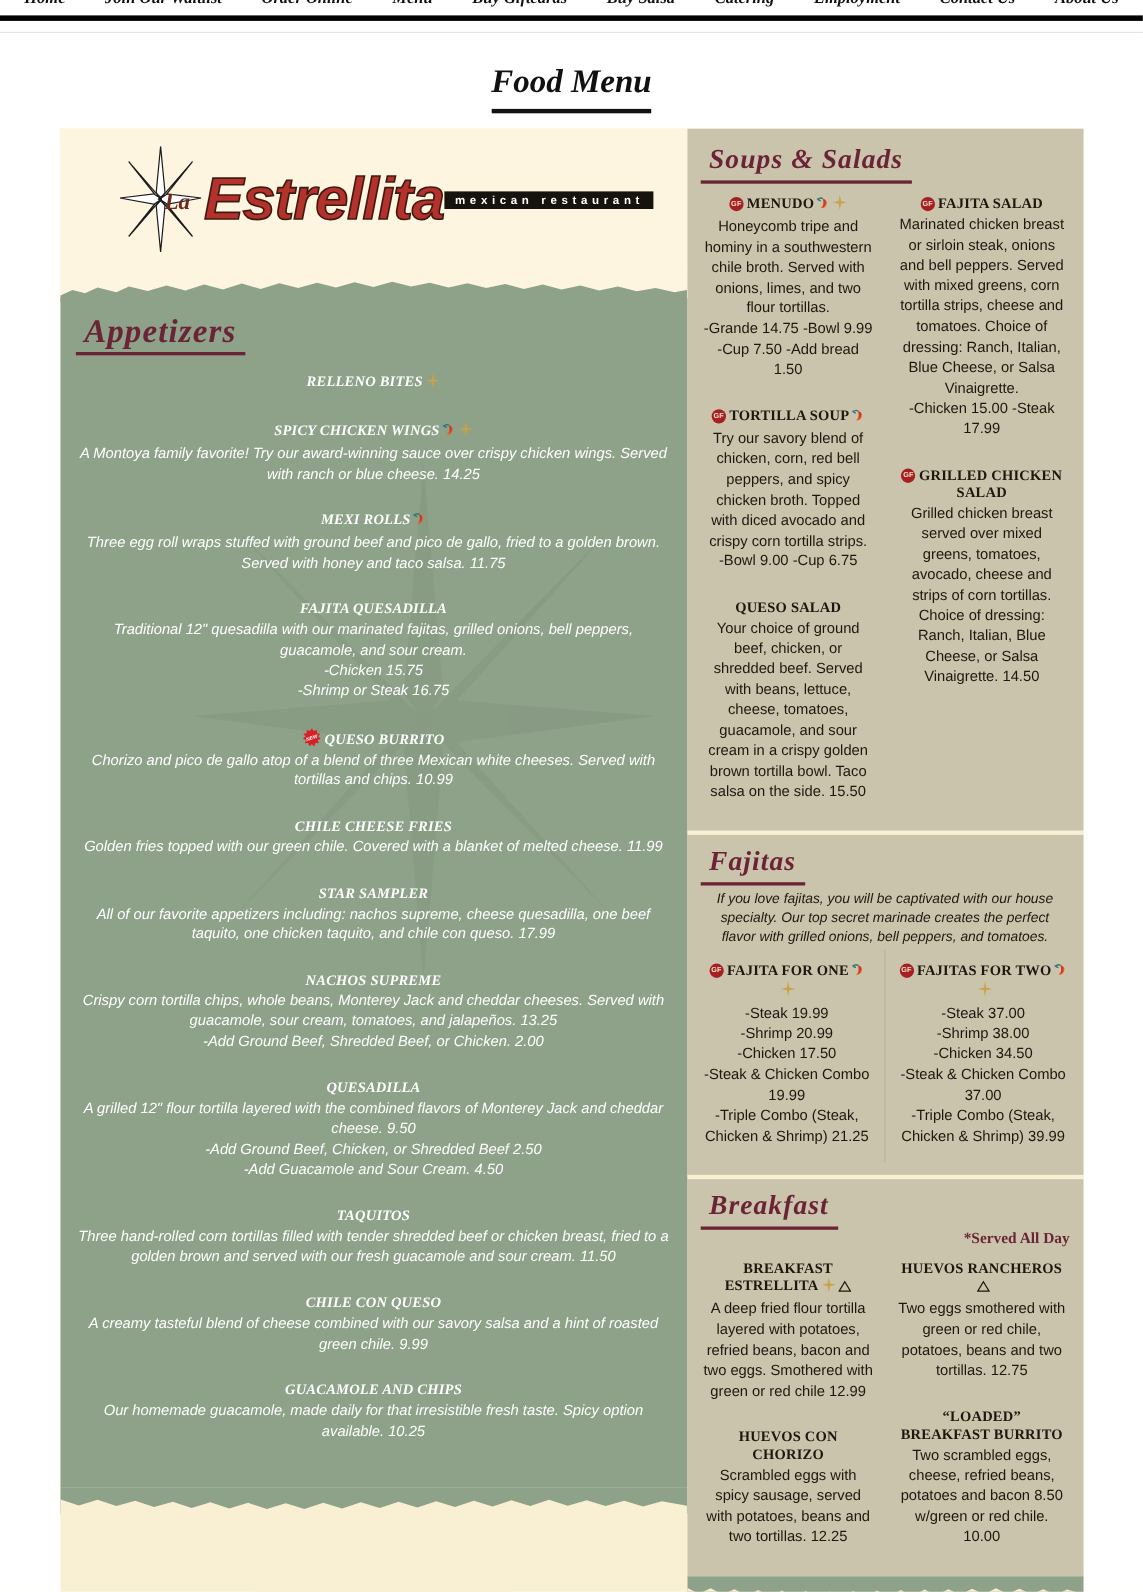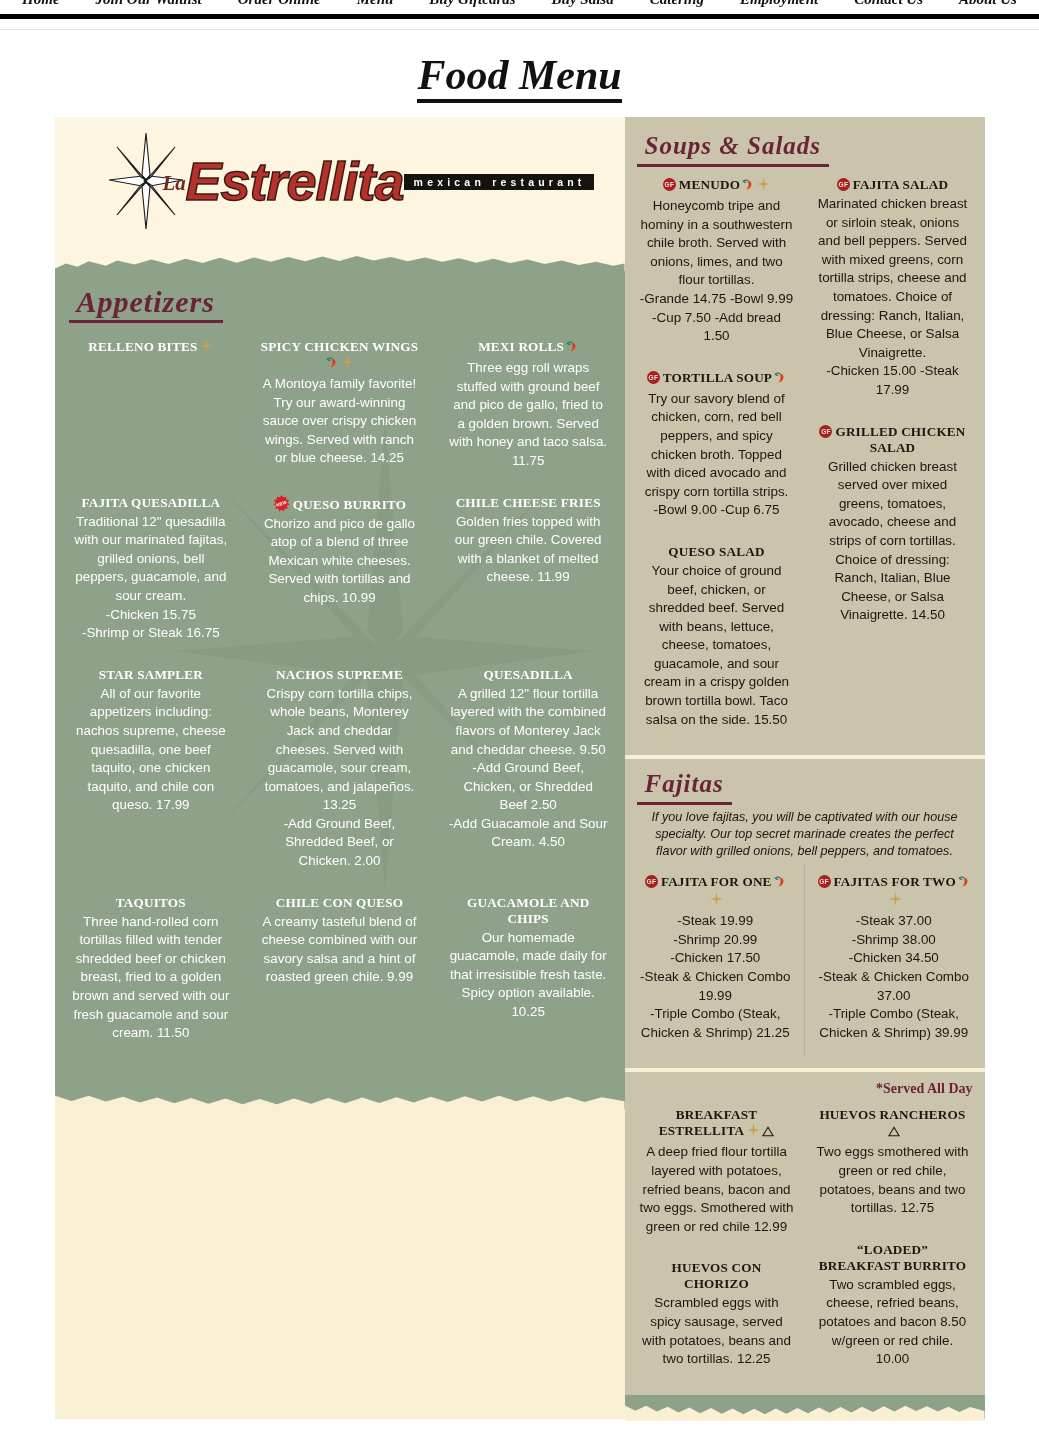--- a/index.html
+++ b/index.html
@@ -35,21 +35,21 @@
   .nav-rule-black { height: 5px; background: #000; width: 100%; }
   .nav-rule-gray  { height: 1px; background: #e3e3e3; width: 100%; margin-top: 10px; }
 
   
   .page-title-wrap { text-align: center; padding-top: 22px; padding-bottom: 14px; }
   .page-title {
     display: inline-block;
     font-family: "Liberation Serif", serif;
     font-style: italic;
     font-weight: bold;
-    font-size: 42px;
+    font-size: 30px;
     letter-spacing: 0px;
     color: #111;
     border-bottom: 4px solid #111;
     padding-bottom: 1px;
     line-height: 46px;
   }
 
   
   .sheet {
     position: relative;
@@ -96,21 +96,20 @@
   }
   .logo-la {
     position: absolute;
     left: 40px; top: 38px;
     font-family: "Liberation Serif", serif;
     font-style: italic;
     font-weight: bold;
     font-size: 21px;
     color: #6f2a20;
     z-index: 3;
-    margin-left: 13px;
   }
 
   
   .green-panel {
     background: #8ea189;
     position: relative;
     padding: 0 14px 28px 14px;
     overflow: hidden;
   }
   .torn-top {
@@ -154,21 +153,21 @@
     font-style: italic;
     font-weight: bold;
     font-size: 30px;
     letter-spacing: 1px;
     color: #6b2437;
     border-bottom: 3px solid #6b2437;
     padding: 0 8px 1px 8px;
     line-height: 34px;
   }
 
-  .grid3 { display: grid; grid-template-columns: 1fr 1fr 1fr; column-gap: 24px; position:relative; z-index:2; }
+  .grid3 { display: grid; grid-template-columns: 1fr; column-gap: 24px; position:relative; z-index:2;font-style:italic; }
   .grid2 { display: grid; grid-template-columns: 1fr 1fr; column-gap: 16px; position:relative; z-index:2; }
 
   .item { text-align: center; padding: 10px 2px 14px 2px; }
   .item-title {
     font-family: "Liberation Serif", serif;
     font-weight: bold;
     font-size: 13.2px;
     letter-spacing: .2px;
     line-height: 16px;
     margin-bottom: 2px;
@@ -454,20 +453,23 @@
                     <path d="M10 0 L11.6 9 L20 11 L11.6 13 L10 22 L8.4 13 L0 11 L8.4 9 Z" fill="#c9a24a"></path>
                   </svg></span></div>
               <div class="item-desc">-Steak 37.00<br>-Shrimp 38.00<br>-Chicken 34.50<br>-Steak &amp; Chicken Combo 37.00<br>-Triple Combo (Steak, Chicken &amp; Shrimp) 39.99</div>
             </div>
           </div>
       </div>
 
       <div class="tan-gap"></div>
 
       <div class="tan-panel">
+        <div class="sec-head">
+          <span class="script-title" style="font-size:25px;">Breakfast</span>
+        </div>
         <div class="served-all-day">*Served All Day</div>
         <div class="grid2" id="breakfast-grid">
             <div>
               <div class="item">
                 <div class="item-title"><span>BREAKFAST ESTRELLITA</span><span class="ic sparkle"><svg width="13" height="14" viewBox="0 0 20 22">
                       <path d="M10 0 L11.6 9 L20 11 L11.6 13 L10 22 L8.4 13 L0 11 L8.4 9 Z" fill="#c9a24a"></path>
                     </svg></span><span class="ic"><svg width="12" height="11" viewBox="0 0 14 12">
                       <path d="M7 1 L13 11 L1 11 Z" fill="none" stroke="#20160f" stroke-width="1.3"></path>
                     </svg></span></div>
                 <div class="item-desc">A deep fried flour tortilla layered with potatoes, refried beans, bacon and two eggs. Smothered with green or red chile 12.99</div>

